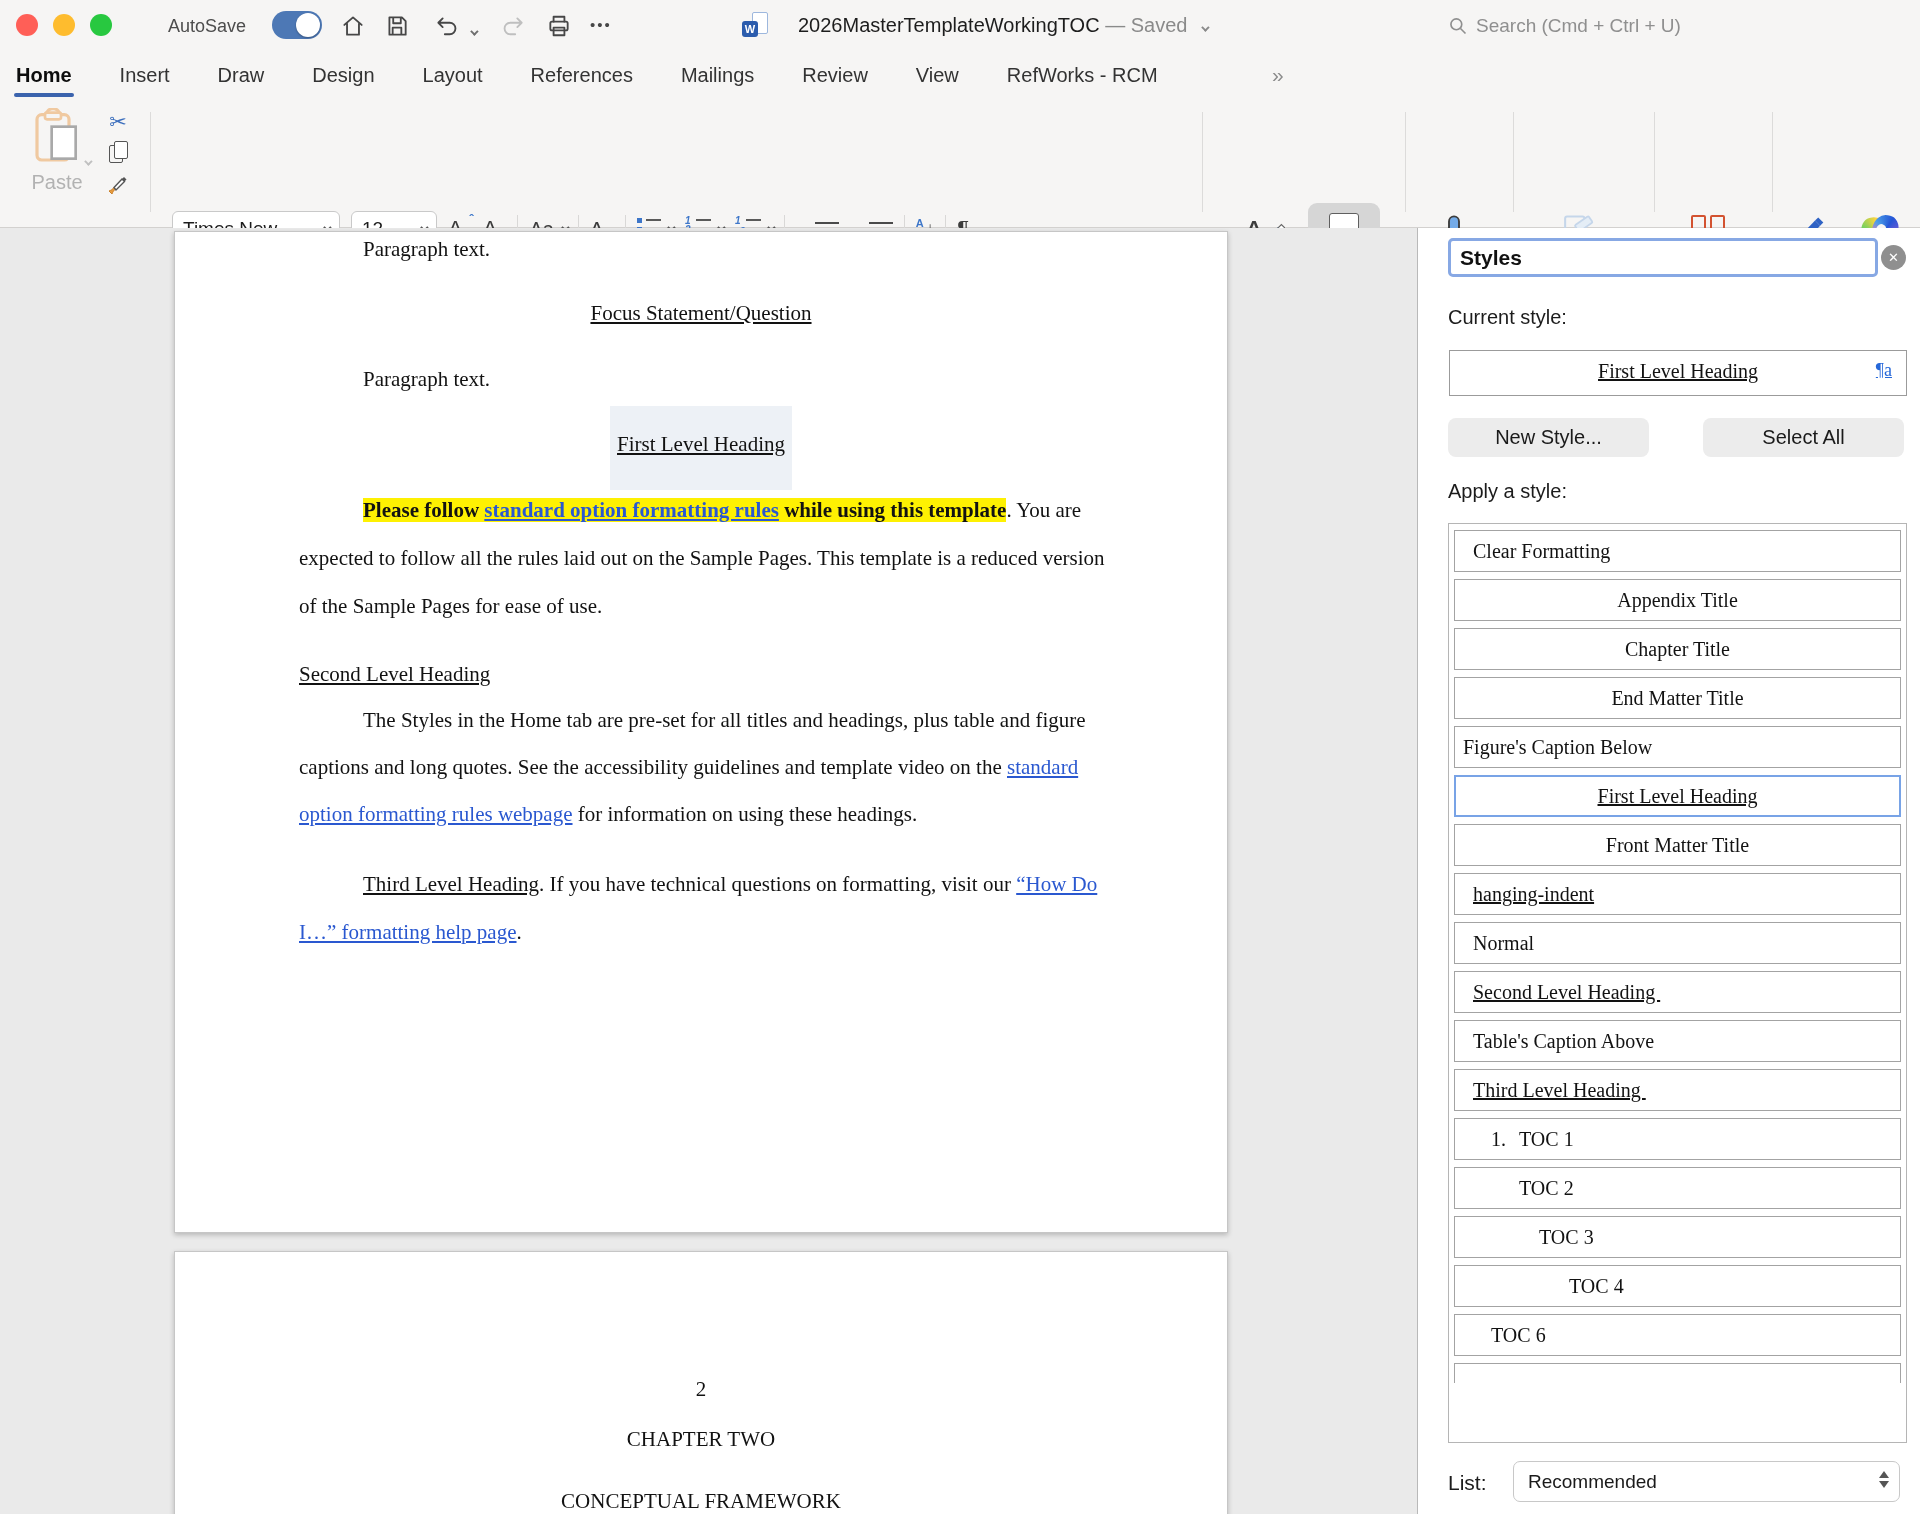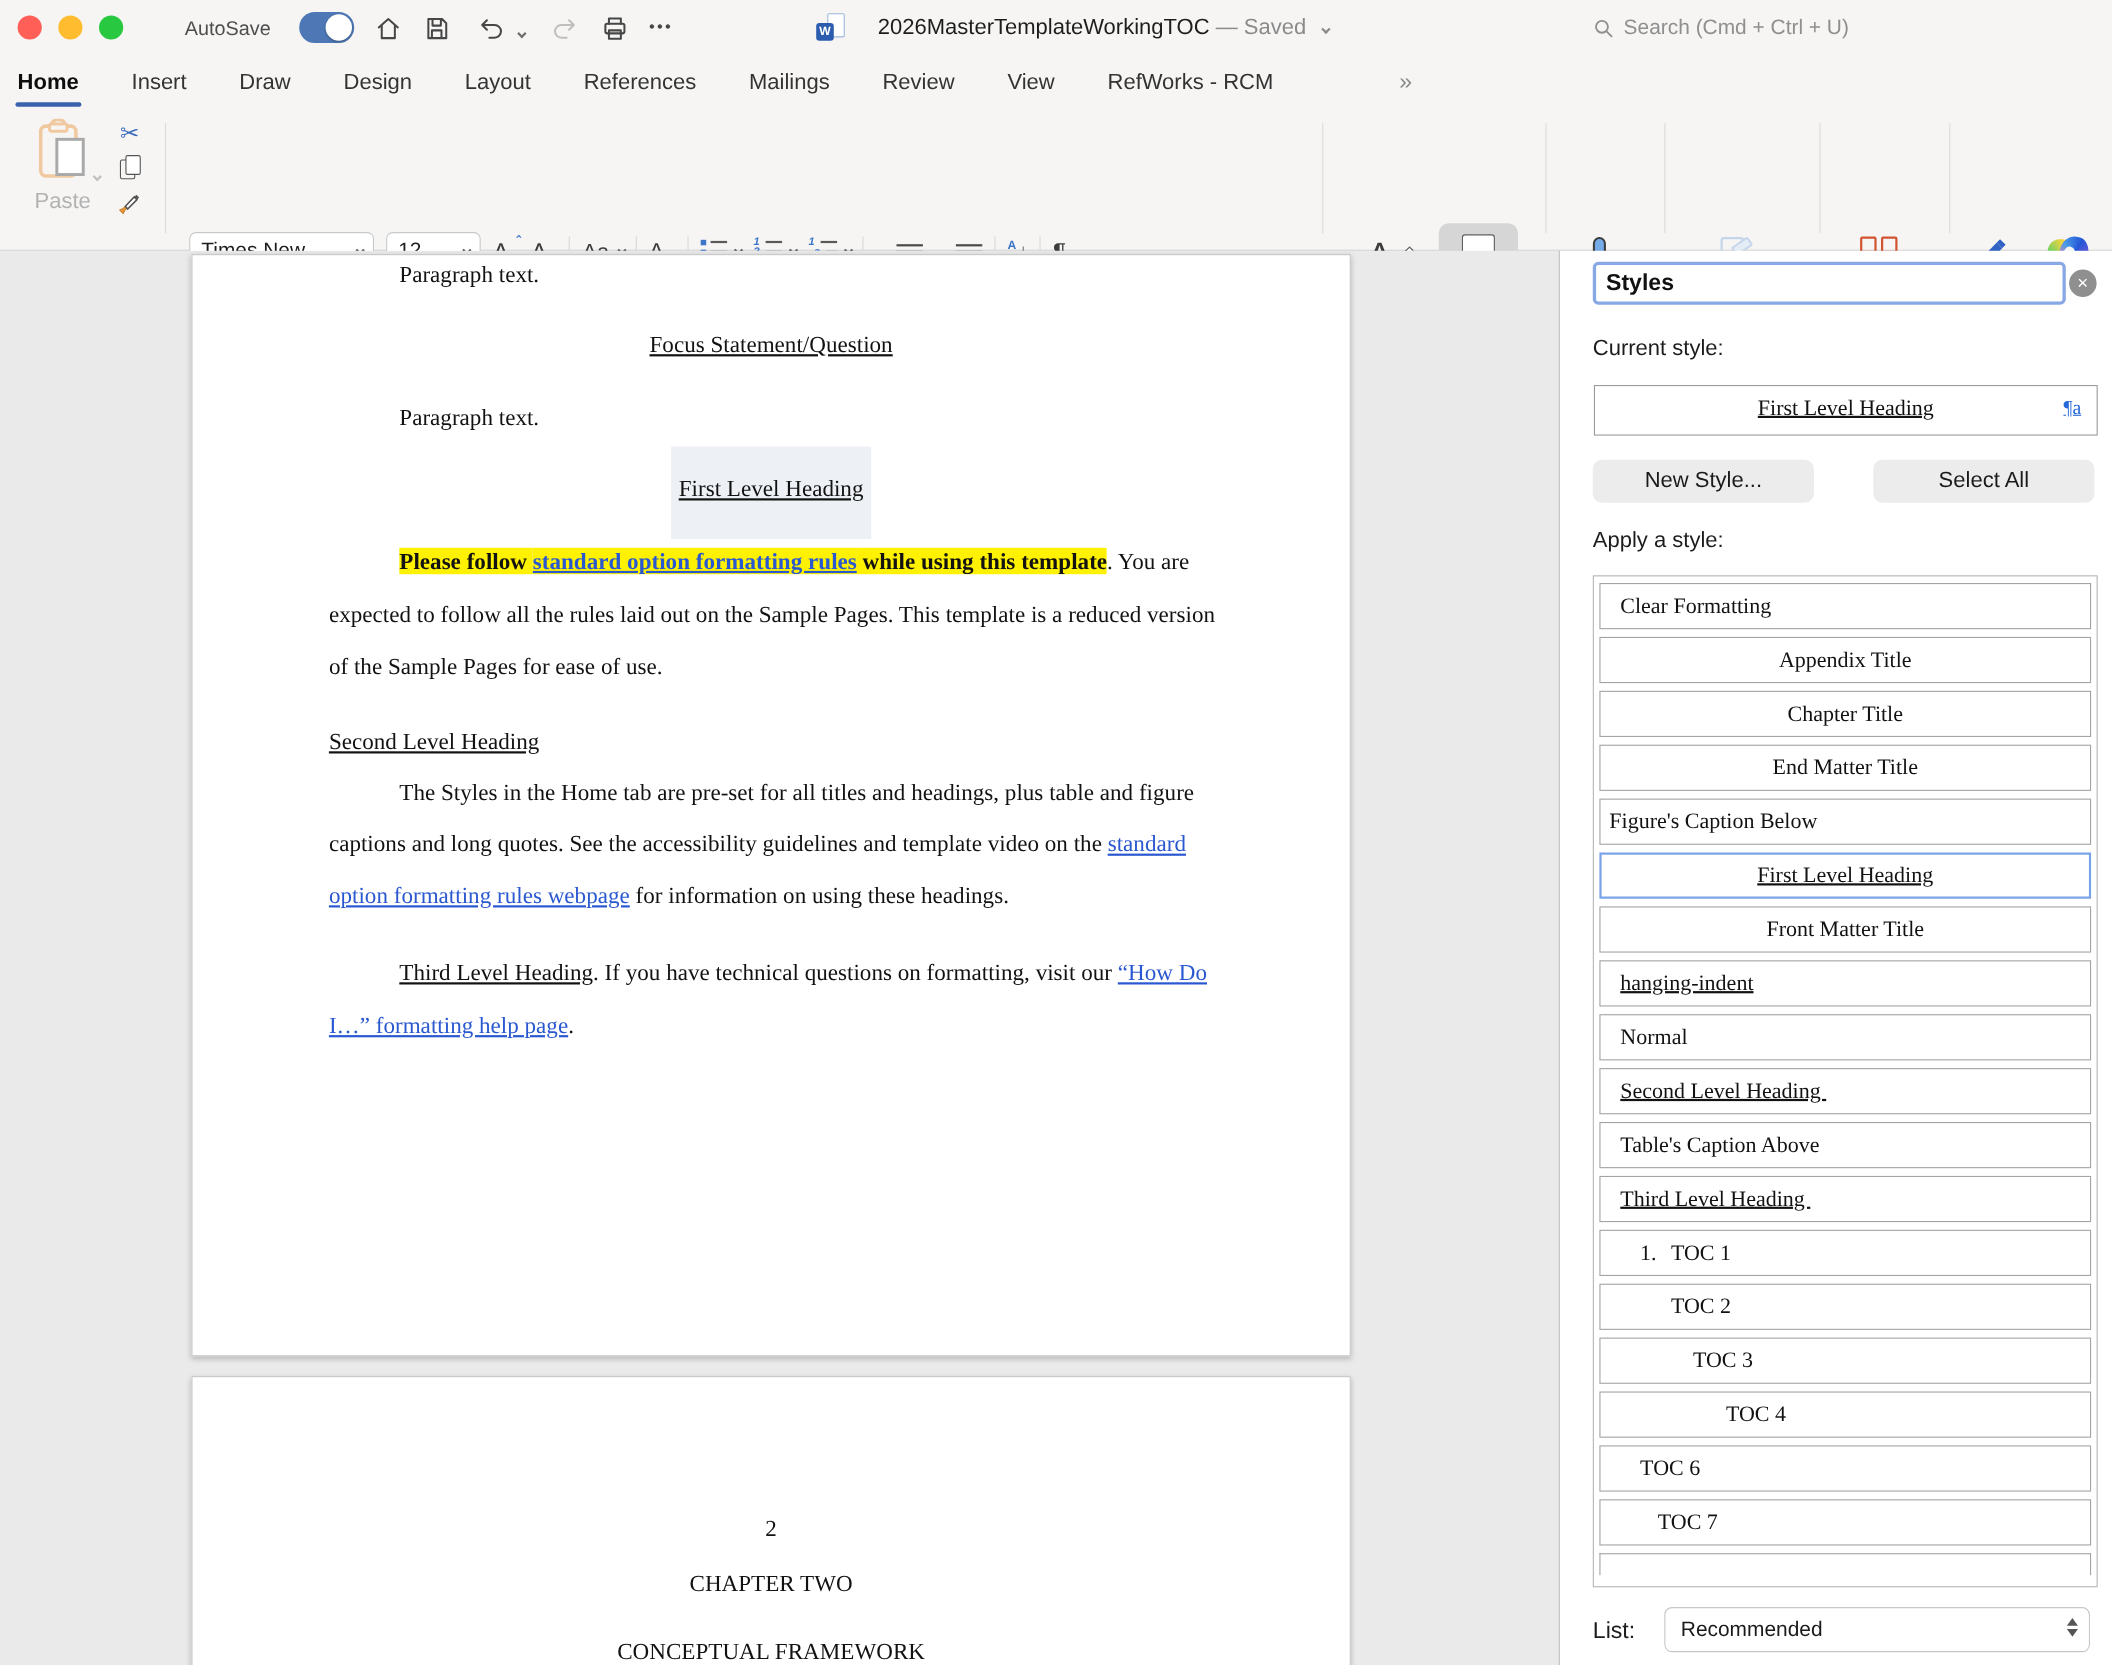--- a/index.html
+++ b/index.html
@@ -612,21 +612,20 @@
         <div class="sentry" style="padding-left: 18px; text-decoration: underline;"><span>hanging-indent</span></div>
         <div class="sentry" style="padding-left: 18px;"><span>Normal</span></div>
         <div class="sentry" style="padding-left: 18px;"><span class="u">Second Level Heading </span></div>
         <div class="sentry" style="padding-left: 18px;"><span>Table's Caption Above</span></div>
         <div class="sentry" style="padding-left: 18px;"><span class="u">Third Level Heading </span></div>
         <div class="sentry" style="padding-left: 36px;"><span class="pref">1.</span><span>TOC 1</span></div>
         <div class="sentry" style="padding-left: 64px;"><span>TOC 2</span></div>
         <div class="sentry" style="padding-left: 84px;"><span>TOC 3</span></div>
         <div class="sentry" style="padding-left: 114px;"><span>TOC 4</span></div>
         <div class="sentry" style="padding-left: 36px;"><span>TOC 6</span></div>
-        <div class="sentry" style="padding-left: 52px;"><span>TOC 7</span></div>
         <div class="sentry partial"></div>
       </div>
     <div class="list-row-label">List:</div>
     <div class="list-select">
       <span>Recommended</span>
       <span class="stepper">
           <i class="up"></i>
           <i class="dn"></i>
         </span>
     </div>

